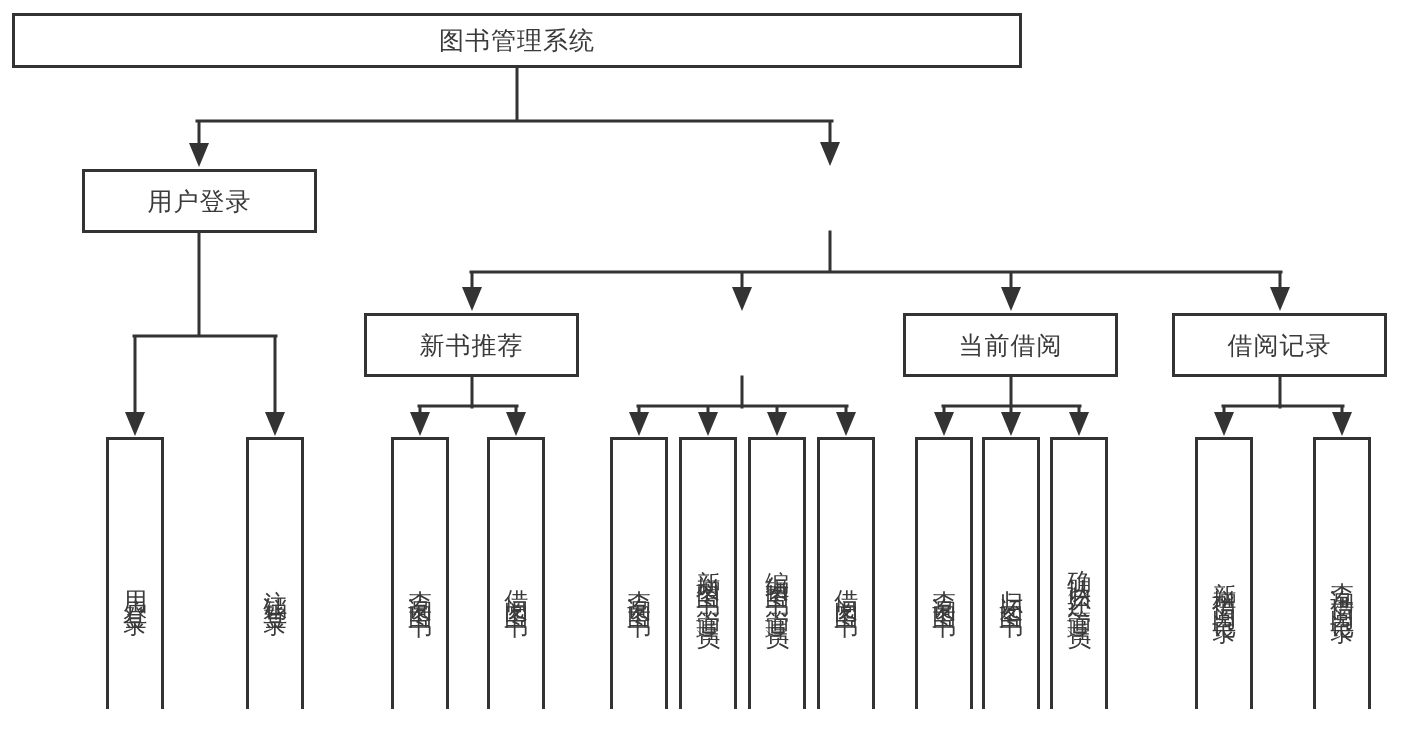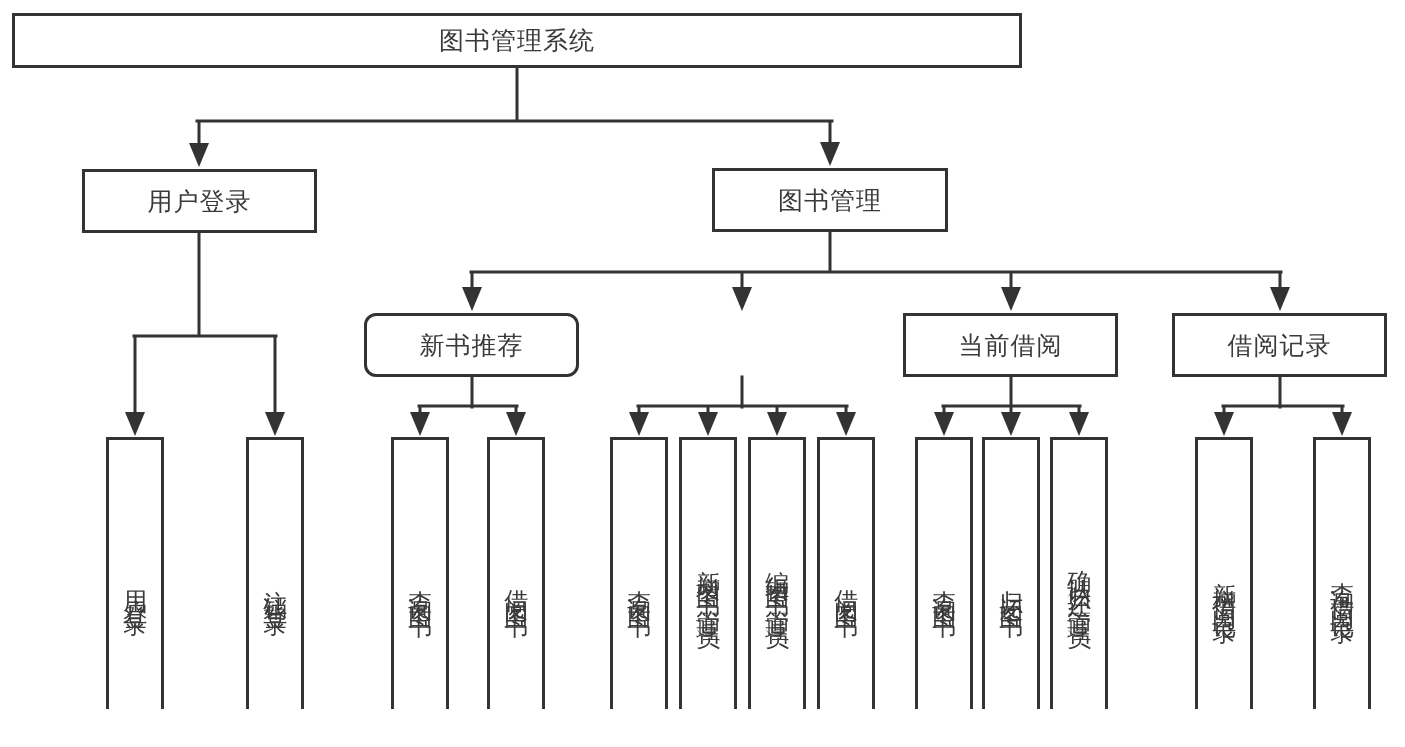--- a/index.html
+++ b/index.html
@@ -31,21 +31,21 @@
     letter-spacing:8px;
     line-height:1.1;
     white-space:nowrap;
   }
   
   .n-root{left:12px;top:13px;width:1010px;height:55px;}
   
   .n-b0{left:82px;top:169px;width:235px;height:64px;}
   .n-b1{left:712px;top:168px;width:236px;height:64px;}
   
-  .n-g0{left:364px;top:313px;width:215px;height:64px;border-radius:12px;}
+  .n-g0{left:364px;top:313px;width:215px;height:64px;}
   .n-g1{left:634px;top:313px;width:215px;height:64px;}
   .n-g2{left:903px;top:313px;width:215px;height:64px;font-family:Liberation Mono, monospace;}
   .n-g3{left:1172px;top:313px;width:215px;height:64px;}
   
   .n-l00{left:106px;}
   .n-l01{left:246px;}
   .n-l10{left:391px;}
   .n-l11{left:487px;}
   .n-l20{left:610px;}
   .n-l21{left:679px;}
@@ -105,21 +105,20 @@
     <use href="#arr" x="944" y="436"></use>
     <use href="#arr" x="1011" y="436"></use>
     <use href="#arr" x="1079" y="436"></use>
     <use href="#arr" x="1224" y="436"></use>
     <use href="#arr" x="1342" y="436"></use>
   </svg>
 
   <div class="box hbox n-root">图书管理系统</div>
 
   <div class="box hbox n-b0">用户登录</div>
-  <div class="box hbox n-b1">图书管理</div>
 
   <div class="box hbox n-g0">新书推荐</div>
   <div class="box hbox n-g2">当前借阅</div>
   <div class="box hbox n-g3">借阅记录</div>
 
   <div class="box leaf n-l00">
     <span>用户登录</span>
   </div>
   <div class="box leaf n-l01">
     <span>注销登录</span>

